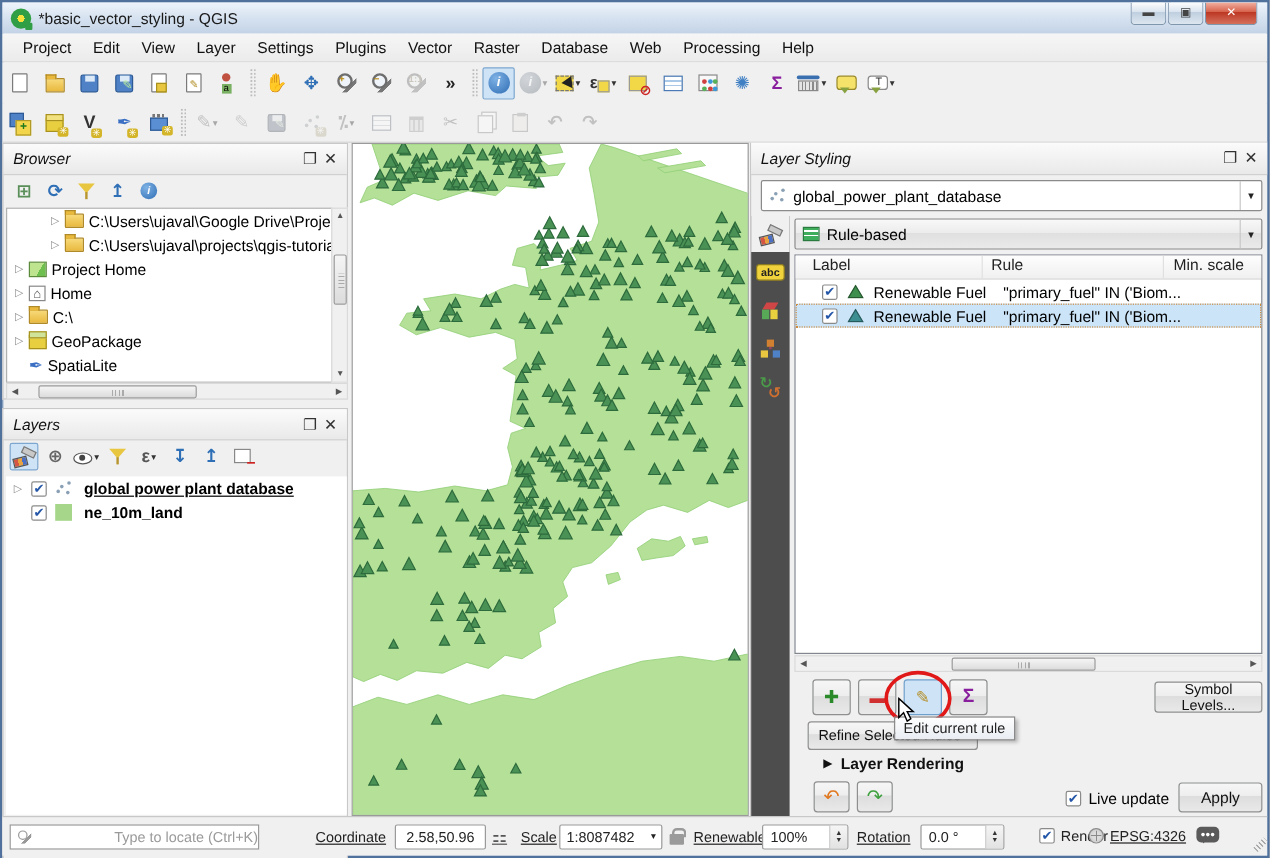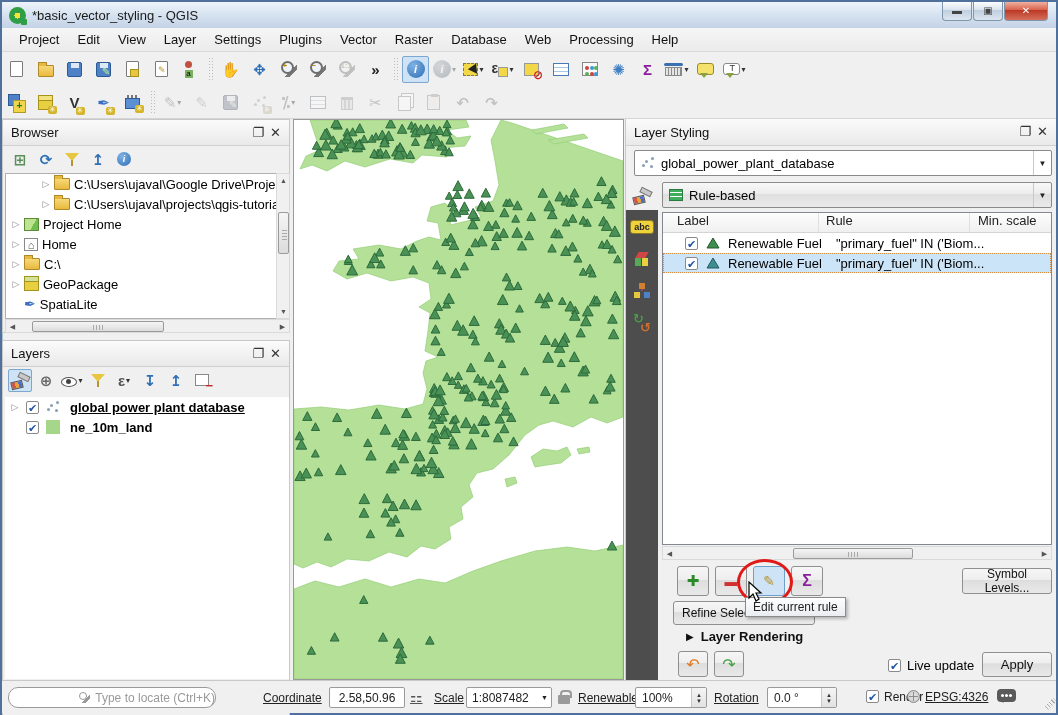--- a/index.html
+++ b/index.html
@@ -100,21 +100,21 @@
   .ic-trash{width:12px;height:13px;border:1px solid #999;border-top:3px solid #999;background:repeating-linear-gradient(90deg,#ddd 0 2px,#aaa 2px 4px);margin-top:2px;}
   .ic-copy{width:13px;height:15px;background:#fff;border:1px solid #888;box-shadow:3px -3px 0 -1px #fff,3px -3px 0 0 #888;margin-top:3px;}
   .ic-paste{width:13px;height:15px;background:#f3ead2;border:1px solid #888;}
   .ic-paste::before{content:"";position:absolute;left:3px;top:-2px;width:7px;height:3px;background:#999;}
   .ic-points{width:14px;height:14px;}
   .ic-points::before{content:"";position:absolute;left:4px;top:4px;width:3px;height:3px;border-radius:50%;background:#8aa0b5;
      box-shadow:6px -3px 0 #8aa0b5,5px 5px 0 #8aa0b5,-3px 4px 0 #8aa0b5;}
   
   .panel{position:absolute;background:#f0f0f0;border:1px solid #c8c8c8;}
   .ptitle{height:26px;display:flex;align-items:center;padding:0 8px;font-size:13px;color:#111;
-          background:linear-gradient(#fbfbfb,#e9e9e9);border-bottom:1px solid #d0d0d0;}
+          background:linear-gradient(#fbfbfb,#e9e9e9);border-bottom:1px solid #d0d0d0;font-style:italic;}
   .ptools{display:flex;align-items:center;padding:2px 4px;height:26px;}
   .ptools .tbtn{width:24px;height:23px;}
   .pbtns{margin-left:auto;display:flex;gap:6px;}
   .pbtn{font-size:13px;color:#333;line-height:16px;}
   .treebox{position:absolute;background:#fff;border:1px solid #b0b0b0;overflow:hidden;}
   .trow{height:20px;display:flex;align-items:center;font-size:13px;white-space:nowrap;}
   .texp{width:12px;color:#8a8a8a;font-size:9px;text-align:center;flex:none;}
   .ticn{margin:0 4px 0 2px;flex:none;position:relative;display:inline-block;}
   .ic-home{width:14px;height:13px;border:1px solid #888;background:#fff;font-size:11px;text-align:center;line-height:12px;color:#555;}
   .ic-home::before{content:"⌂";}
@@ -157,21 +157,21 @@
   .ring{position:absolute;border:3px solid #e01818;border-radius:50%;pointer-events:none;}
   .tooltip{position:absolute;background:linear-gradient(#fefefe,#e9edf2);border:1px solid #8a8a8a;font-size:12px;color:#222;
            padding:2px 7px;box-shadow:2px 2px 3px rgba(0,0,0,.25);white-space:nowrap;}
   .expander{position:absolute;font-size:13px;font-weight:bold;color:#111;display:flex;align-items:center;gap:7px;}
   .expander .tri{font-size:10px;}
   
   .statusbar{position:absolute;left:2px;right:2px;bottom:2px;height:33px;background:#f0f0f0;border-top:1px solid #c8c8c8;font-size:12px;color:#222;}
   .statusbar .lbl{position:absolute;top:10px;text-decoration:underline;}
   .sbox{position:absolute;top:6px;height:21px;background:#fff;border:1px solid #9a9a9a;border-radius:2px;
         display:flex;align-items:center;justify-content:center;font-size:12px;}
-  .locate{border-radius:10px;color:#9a9a9a;justify-content:flex-end;padding-left:6px;gap:5px;}
+  .locate{border-radius:0;color:#9a9a9a;justify-content:space-between;padding-left:6px;gap:5px;}
   .spin{justify-content:flex-start;padding-left:6px;position:absolute;}
   .spin .ud{margin-left:auto;align-self:stretch;width:15px;border-left:1px solid #c8c8c8;display:flex;flex-direction:column;align-items:center;justify-content:center;font-size:6px;color:#333;background:linear-gradient(#f5f5f5,#e2e2e2);}
   .mini-mag{width:11px;height:11px;position:relative;background:linear-gradient(135deg,transparent 62%,#999 62%,#999 78%,transparent 78%);flex:none;}
   .mini-mag::before{content:"";position:absolute;top:0;left:0;width:6px;height:6px;border:1.5px solid #999;border-radius:50%;}
   .lock{position:absolute;width:12px;height:9px;background:#9a9a9a;border-radius:1px;top:14px;}
   .lock::before{content:"";position:absolute;top:-5px;left:2px;width:8px;height:6px;border:2px solid #9a9a9a;border-bottom:none;border-radius:4px 4px 0 0;}
   .globe{display:inline-block;width:13px;height:13px;border:1.5px solid #8a8a8a;border-radius:50%;position:relative;vertical-align:-2px;margin-right:5px;background:radial-gradient(circle,#ddd 40%,#bbb);}
   .globe::before{content:"";position:absolute;inset:1px;border-radius:50%;background:linear-gradient(90deg,transparent 45%,#8a8a8a 45% 55%,transparent 55%),linear-gradient(0deg,transparent 45%,#8a8a8a 45% 55%,transparent 55%);}
   .msg-bubble{position:absolute;width:19px;height:13px;background:#5a5a5a;border-radius:4px;}
   .msg-bubble::before{content:"";position:absolute;left:3px;bottom:-4px;border:3px solid transparent;border-top:5px solid #5a5a5a;}

